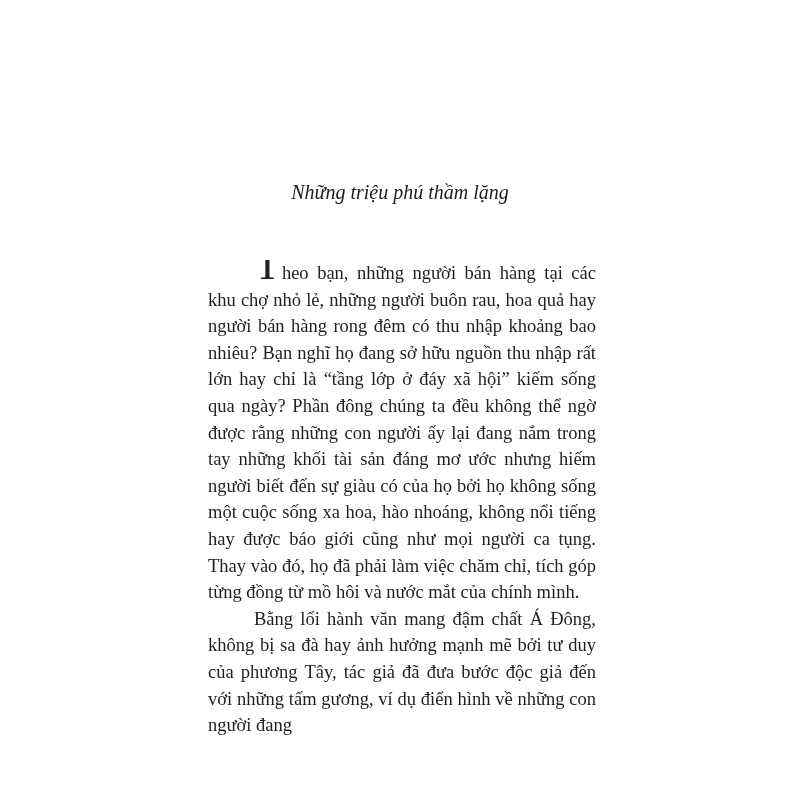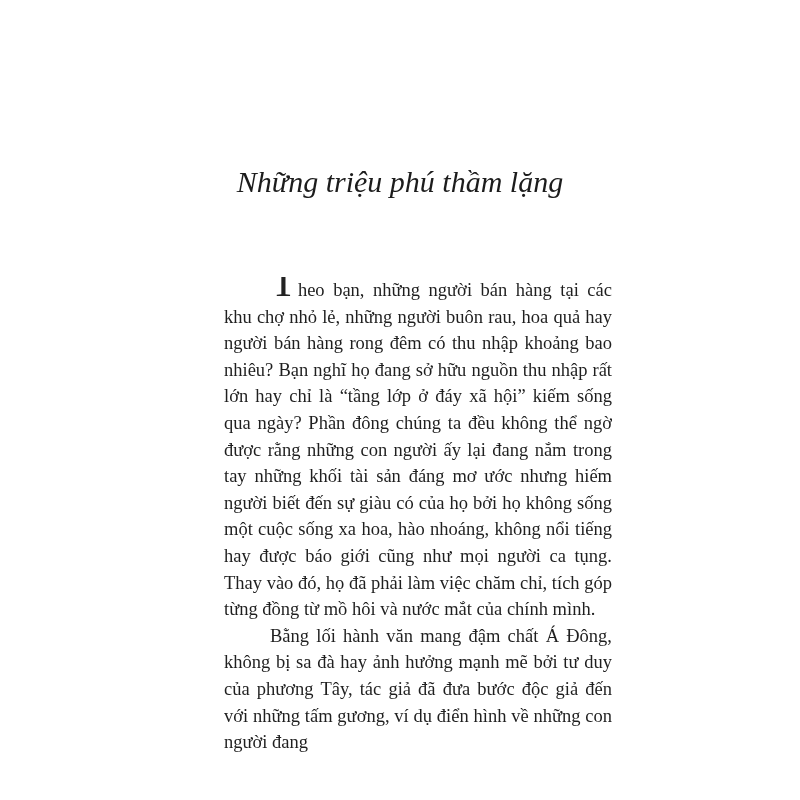--- a/index.html
+++ b/index.html
@@ -11,38 +11,37 @@
     position: relative;
     width: 800px;
     height: 800px;
     background: #ffffff;
     overflow: hidden;
     font-family: "Liberation Serif", "DejaVu Serif", serif;
     color: #1f1f1f;
   }
   .chapter-title {
     position: absolute;
-    top: 164px;
+    top: 180px;
     left: 200px;
     width: 400px;
     text-align: center;
     font-style: italic;
-    font-size: 30px;
+    font-size: 20px;
     line-height: 1.2;
     color: #1c1c1c;
     white-space: nowrap;
   }
   .content {
     position: absolute;
     left: 208px;
-    top: 277px;
+    top: 260px;
     width: 388px;
     height: 506px;
     overflow: hidden;
-    margin-left: 16px;
   }
   .content p {
     margin: 0;
     padding: 0;
     font-size: 18.5px;
     line-height: 26.6px;
     text-align: justify;
     text-indent: 46px;
     color: #1f1f1f;
   }

